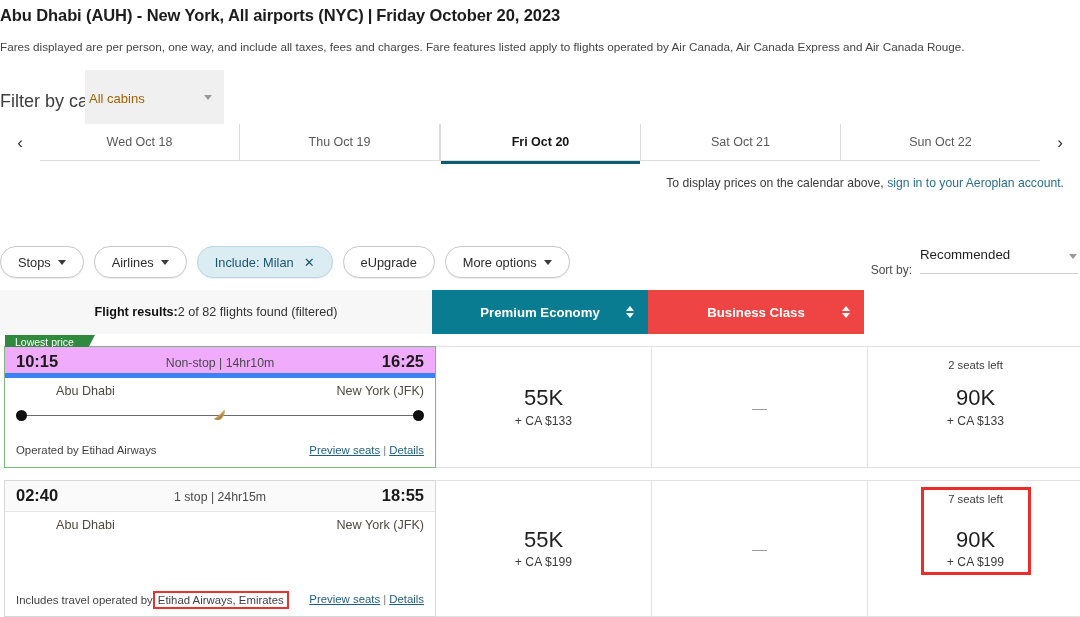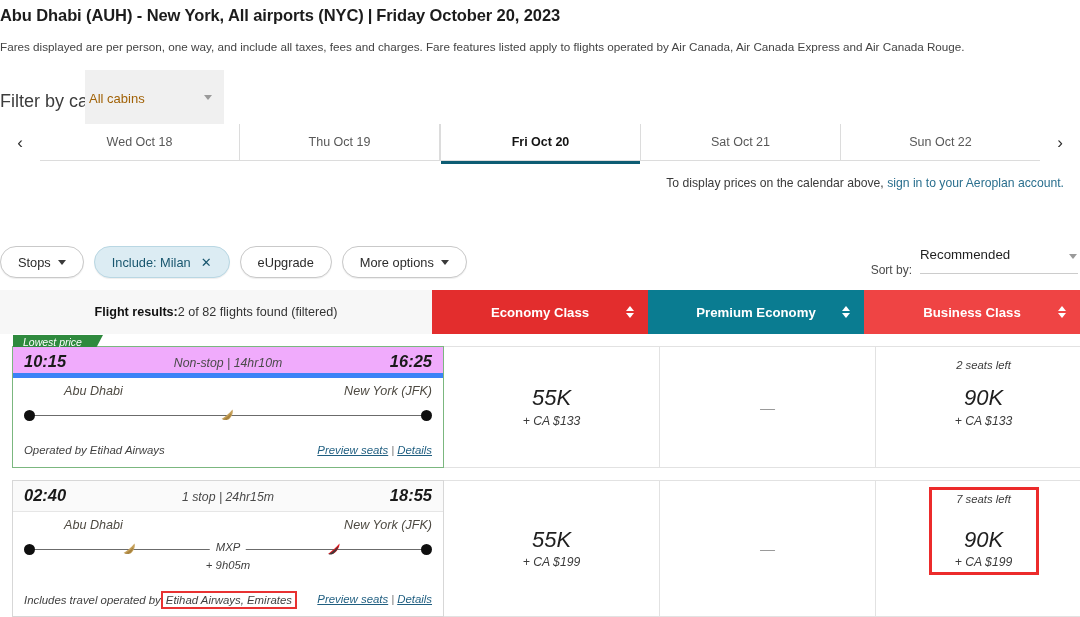--- a/index.html
+++ b/index.html
@@ -148,21 +148,21 @@
     transform: translateY(-50%);
     display: flex; flex-direction: column; gap: 2px;
   }
   .sorticon i {
     display: block; width: 0; height: 0;
     border-left: 4px solid transparent; border-right: 4px solid transparent;
   }
   .sorticon i.up { border-bottom: 5px solid #fff; }
   .sorticon i.dn { border-top: 5px solid #fff; }
 
-  .rows { position: absolute; left: 12px; top: 334px; width: 1052px; font-style: italic; }
+  .rows { position: absolute; left: 4px; top: 334px; width: 1052px; }
   .row { position: relative; width: 1080px; display: flex; }
   .row.r1 { height: 146px; }
   .row.r2 { height: 137px; }
 
   .flight-card {
     position: relative; width: 432px; height: 100%;
     border: 1px solid #d7d7d7; background: #fff;
   }
   .row.r1 .flight-card { border-color: #7bb77f; margin-top: 12px; height: 122px; }
 
@@ -278,20 +278,24 @@
     <div class="arrow right">›</div>
   </div>
 
   <div class="signin-note"><span>To display prices on the calendar above, </span><a>sign in to your Aeroplan account.</a></div>
 
   <div class="filters">
     <div class="chip">
       <span>Stops</span>
       <span class="dn"></span>
     </div>
+    <div class="chip">
+      <span>Airlines</span>
+      <span class="dn"></span>
+    </div>
     <div class="chip selected">
       <span>Include: Milan</span>
       <span class="xmark">✕</span>
     </div>
     <div class="chip">
       <span>eUpgrade</span>
     </div>
     <div class="chip">
       <span>More options</span>
       <span class="dn"></span>
@@ -303,27 +307,20 @@
     <span class="sel">
       <span class="v">Recommended</span>
       <span class="caret"></span>
     </span>
   </div>
 
   <div class="thead">
     <div class="th-results">
       <b>Flight results:</b>
         <span> 2 of 82 flights found (filtered)</span>
-    </div>
-    <div class="th-cabin economy">
-      <span>Economy Class</span>
-      <span class="sorticon">
-          <i class="up"></i>
-          <i class="dn"></i>
-        </span>
     </div>
     <div class="th-cabin premium">
       <span>Premium Economy</span>
       <span class="sorticon">
           <i class="up"></i>
           <i class="dn"></i>
         </span>
     </div>
     <div class="th-cabin business">
       <span>Business Class</span>
@@ -383,35 +380,20 @@
       <div class="flight-card">
         <div class="timebar">
           <span class="t-dep">02:40</span>
           <span class="t-mid">1 stop | 24hr15m</span>
           <span class="t-arr">18:55</span>
         </div>
         <div class="cities">
           <span class="c-from">Abu Dhabi</span>
           <span class="c-to">New York (JFK)</span>
         </div>
-        <div class="track">
-          <span class="line"></span>
-          <span class="dot start"></span>
-          <span class="dot end"></span>
-          <span class="stopname">MXP</span>
-          <span class="layover">+ 9h05m</span>
-          <svg class="planeicon" style="left:24%" viewBox="0 0 16 14">
-            <path d="M1.5 11 C5 9 9 5.5 12.5 1.5 C13.5 4.5 12 9 8.5 11.5 Z" fill="#c6a15b"></path>
-            <path d="M2 11.8 C5 10.6 8.5 8 11 5.2 C11.3 7.6 9.6 10.5 6.8 12 Z" fill="#a9843f"></path>
-          </svg>
-          <svg class="planeicon" style="left:74%" viewBox="0 0 16 14">
-            <path d="M2 12 C5.5 9.5 10 5.5 13.5 1.5 C13.8 5 11 9.8 7 12 Z" fill="#d71a21"></path>
-            <path d="M2.5 12.4 C6 10.5 9.5 7.5 12 4.5 C11.8 7.5 9 11 5.5 12.6 Z" fill="#3b3b3b"></path>
-          </svg>
-        </div>
         <div class="footline">
           <span class="op-by"><span>Includes travel operated by</span><span class="hl">Etihad Airways, Emirates</span></span>
           <span class="links">
             <a>Preview seats</a><span class="bar">|</span><a>Details</a>
           </span>
         </div>
       </div>
 
       <div class="pricecell">
         <span class="miles">55K</span>

